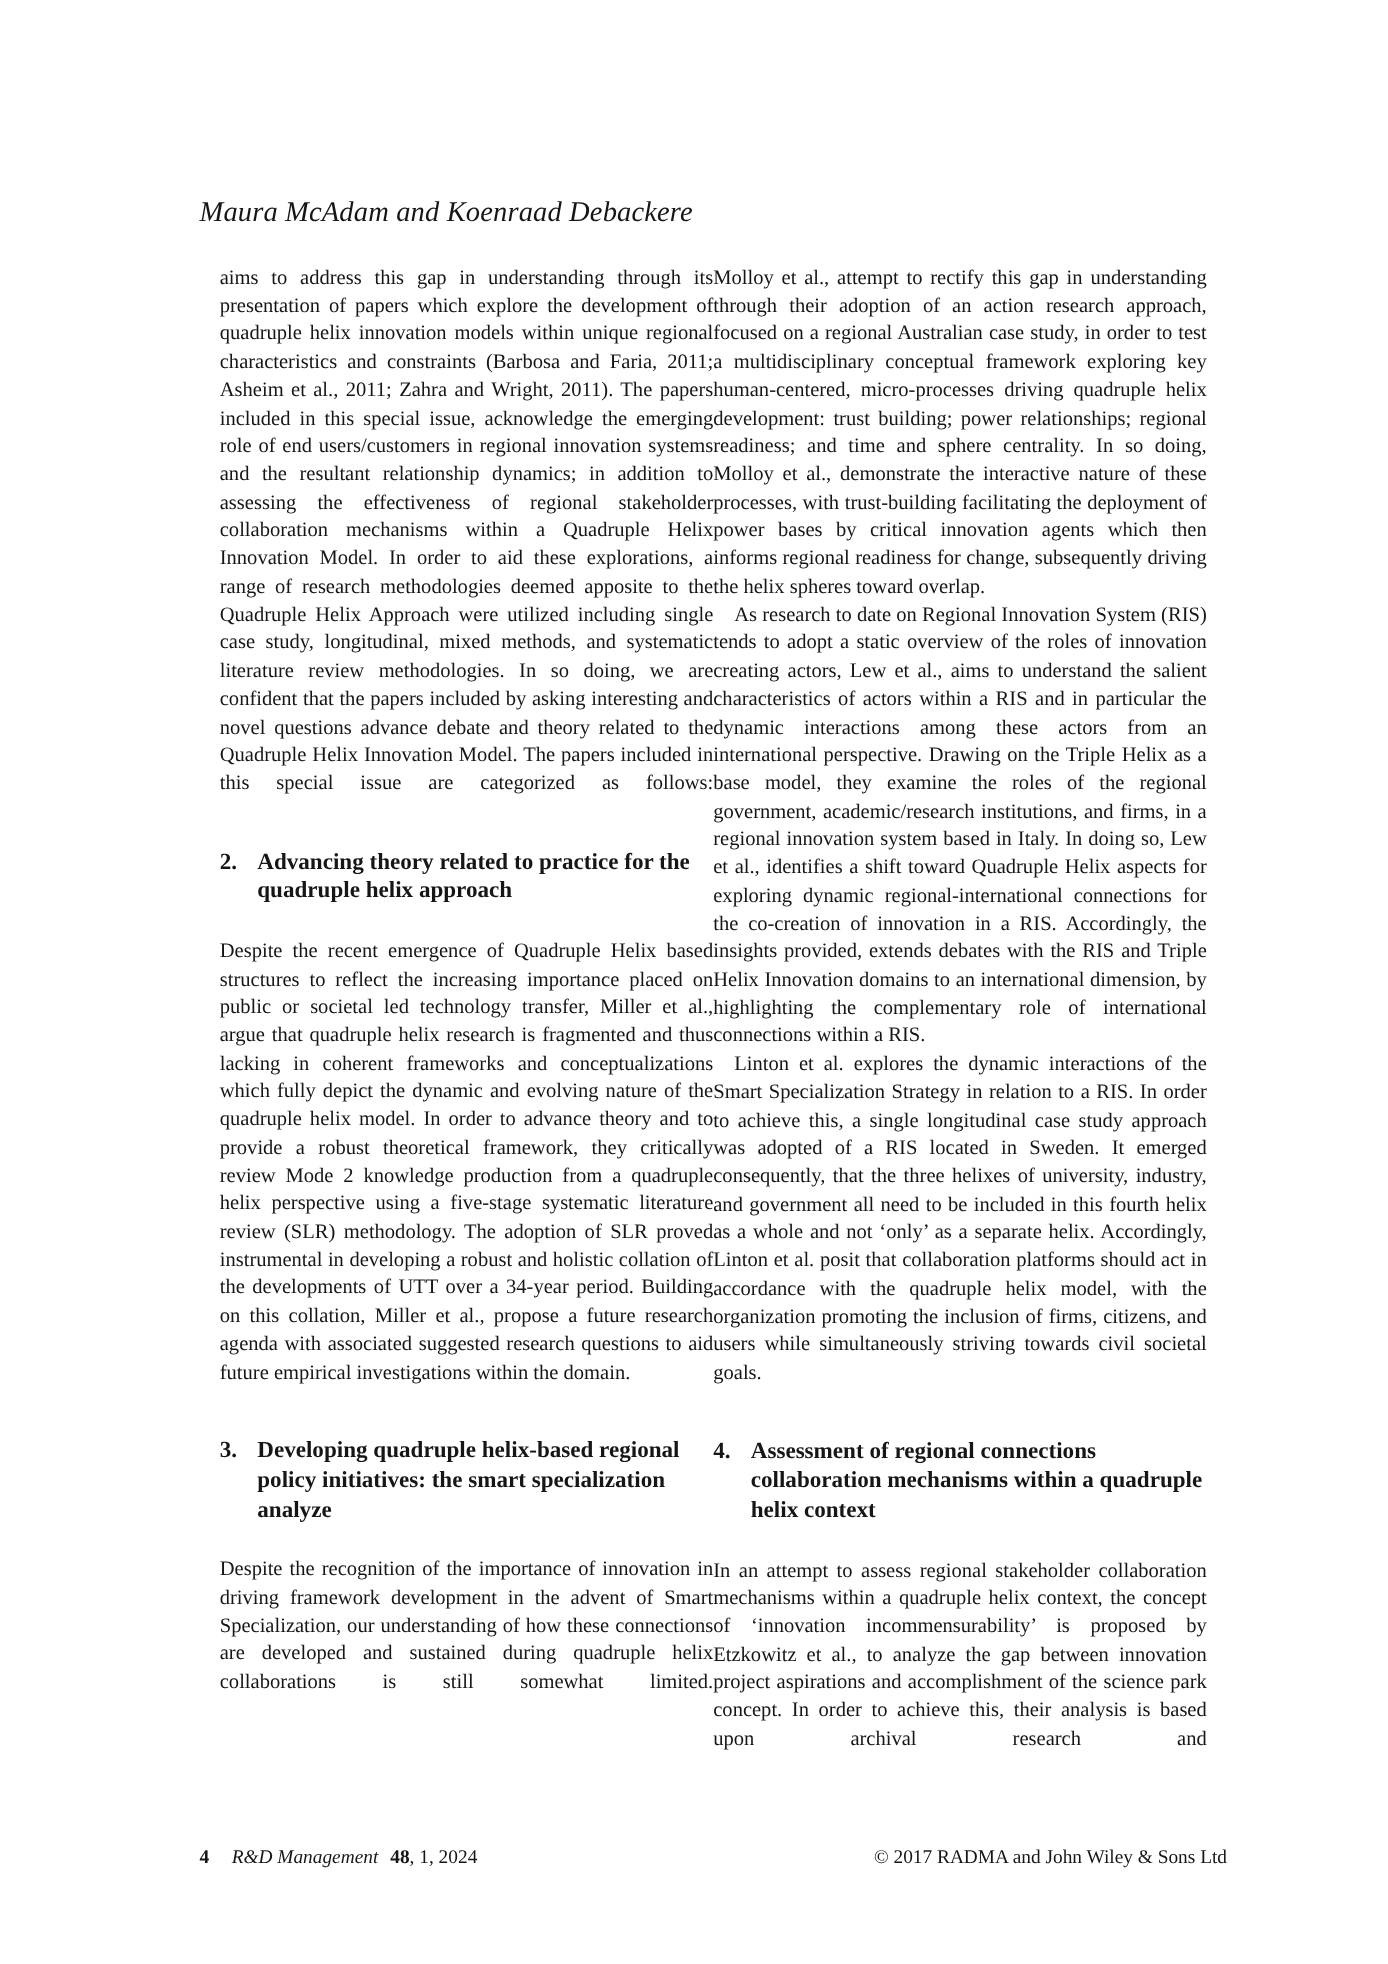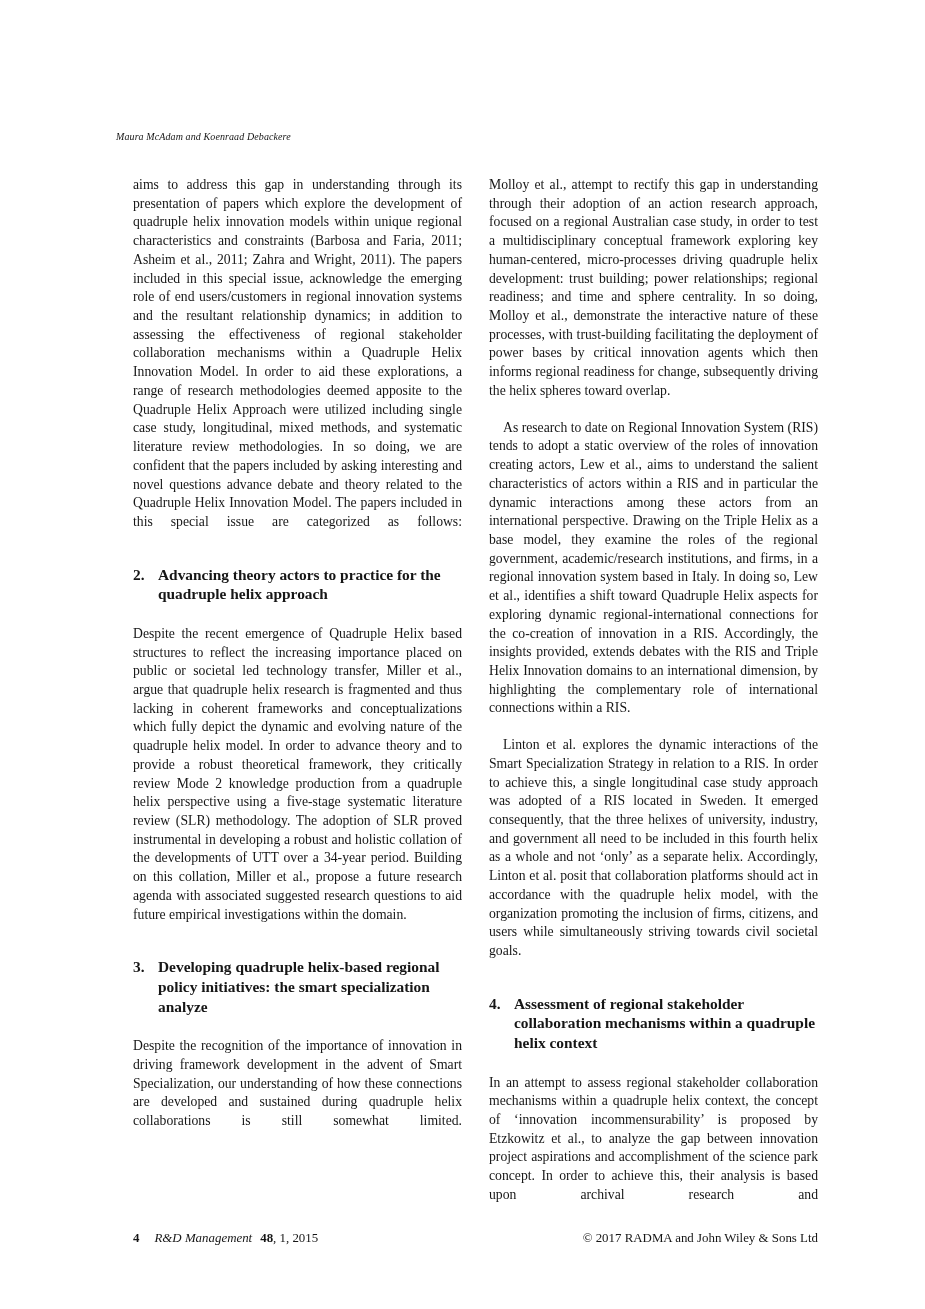--- a/index.html
+++ b/index.html
@@ -8,45 +8,45 @@
     width: 925px;
     height: 1309px;
     background: #ffffff;
     position: relative;
     overflow: hidden;
     font-family: "Liberation Serif", serif;
     color: #161616;
   }
   .running-head {
     position: absolute;
-    left: 116px;
+    left: 133px;
     top: 131px;
     font-style: italic;
-    font-size: 10px;
+    font-size: 19px;
     letter-spacing: 0.1px;
     white-space: nowrap;
   }
   .columns {
     position: absolute;
     left: 133px;
     top: 176px;
     width: 685px;
     display: flex;
-    gap: 27px;
+    justify-content: center;
   }
   .col {
     width: 329px;
     font-size: 13.7px;
     line-height: 18.72px;
     text-align: justify;
     hyphens: auto;
     -webkit-hyphens: auto;
   }
   .col p { margin: 0; }
-  p.indent { text-indent: 14px; margin-top: 18px; }
+  p.indent { text-indent: 14px; }
   p.cont-last { text-align-last: justify; }
   .section-heading {
     display: flex;
     font-weight: bold;
     font-size: 15.4px;
     line-height: 19.6px;
     text-align: left;
     margin: 33px 0 21px 0;
     hyphens: none;
     -webkit-hyphens: none;
@@ -74,21 +74,21 @@
 
 <div class="running-head">Maura McAdam and Koenraad Debackere</div>
 
 <div class="columns">
 
   <div class="col">
     <p class="cont-last">aims to address this gap in understanding through its presentation of papers which explore the development of quadruple helix innovation models within unique regional characteristics and constraints (Barbosa and Faria, 2011; Asheim et al., 2011; Zahra and Wright, 2011). The papers included in this special issue, acknowledge the emerging role of end users/customers in regional innovation systems and the resultant relationship dynamics; in addition to assessing the effectiveness of regional stakeholder collaboration mechanisms within a Quadruple Helix Innovation Model. In order to aid these explorations, a range of research methodologies deemed apposite to the Quadruple Helix Approach were utilized including single case study, longitudinal, mixed methods, and systematic literature review methodologies. In so doing, we are confident that the papers included by asking interesting and novel questions advance debate and theory related to the Quadruple Helix Innovation Model. The papers included in this special issue are categorized as follows:</p>
 
     <h2 class="section-heading">
       <span class="h-num">2.</span>
-      <span class="h-text">Advancing theory actors to practice for the quadruple helix approach</span>
+      <span class="h-text">Advancing theory related to practice for the quadruple helix approach</span>
     </h2>
 
     <p>Despite the recent emergence of Quadruple Helix based structures to reflect the increasing importance placed on public or societal led technology transfer, Miller et al., argue that quadruple helix research is fragmented and thus lacking in coherent frameworks and conceptualizations which fully depict the dynamic and evolving nature of the quadruple helix model. In order to advance theory and to provide a robust theoretical framework, they critically review Mode 2 knowledge production from a quadruple helix perspective using a five-stage systematic literature review (SLR) methodology. The adoption of SLR proved instrumental in developing a robust and holistic collation of the developments of UTT over a 34-year period. Building on this collation, Miller et al., propose a future research agenda with associated suggested research questions to aid future empirical investigations within the domain.</p>
 
     <h2 class="section-heading">
       <span class="h-num">3.</span>
       <span class="h-text">Developing quadruple helix-based regional policy initiatives: the smart specialization analyze</span>
     </h2>
 
     <p class="cont-last">Despite the recognition of the importance of innovation in driving framework development in the advent of Smart Specialization, our understanding of how these connections are developed and sustained during quadruple helix collaborations is still somewhat limited.</p>
@@ -96,26 +96,26 @@
 
   <div class="col">
     <p>Molloy et al., attempt to rectify this gap in understanding through their adoption of an action research approach, focused on a regional Australian case study, in order to test a multidisciplinary conceptual framework exploring key human-centered, micro-processes driving quadruple helix development: trust building; power relationships; regional readiness; and time and sphere centrality. In so doing, Molloy et al., demonstrate the interactive nature of these processes, with trust-building facilitating the deployment of power bases by critical innovation agents which then informs regional readiness for change, subsequently driving the helix spheres toward overlap.</p>
 
     <p class="indent">As research to date on Regional Innovation System (RIS) tends to adopt a static overview of the roles of innovation creating actors, Lew et al., aims to understand the salient characteristics of actors within a RIS and in particular the dynamic interactions among these actors from an international perspective. Drawing on the Triple Helix as a base model, they examine the roles of the regional government, academic/research institutions, and firms, in a regional innovation system based in Italy. In doing so, Lew et al., identifies a shift toward Quadruple Helix aspects for exploring dynamic regional-international connections for the co-creation of innovation in a RIS. Accordingly, the insights provided, extends debates with the RIS and Triple Helix Innovation domains to an international dimension, by highlighting the complementary role of international connections within a RIS.</p>
 
     <p class="indent">Linton et al. explores the dynamic interactions of the Smart Specialization Strategy in relation to a RIS. In order to achieve this, a single longitudinal case study approach was adopted of a RIS located in Sweden. It emerged consequently, that the three helixes of university, industry, and government all need to be included in this fourth helix as a whole and not ‘only’ as a separate helix. Accordingly, Linton et al. posit that collaboration platforms should act in accordance with the quadruple helix model, with the organization promoting the inclusion of firms, citizens, and users while simultaneously striving towards civil societal goals.</p>
 
     <h2 class="section-heading">
       <span class="h-num">4.</span>
-      <span class="h-text">Assessment of regional stakeholder collaboration mechanisms within a quadruple helix context</span>
+      <span class="h-text">Assessment of regional connections collaboration mechanisms within a quadruple helix context</span>
     </h2>
 
     <p class="cont-last">In an attempt to assess regional stakeholder collaboration mechanisms within a quadruple helix context, the concept of ‘innovation incommensurability’ is proposed by Etzkowitz et al., to analyze the gap between innovation project aspirations and accomplishment of the science park concept. In order to achieve this, their analysis is based upon archival research and</p>
   </div>
 
 </div>
 
 <div class="footer">
   <div class="footer-left">
-    <span class="pagenum">4</span><span class="fjournal">R&amp;D Management</span><span class="fvol">48</span><span>, 1, 2015</span>
+    <span class="pagenum">4</span><span class="fjournal">R&amp;D Management</span><span class="fvol">48</span><span>, 1, 2024</span>
   </div>
   <div class="footer-right">© 2017 RADMA and John Wiley &amp; Sons Ltd</div>
 </div>
 
 </body></html>

